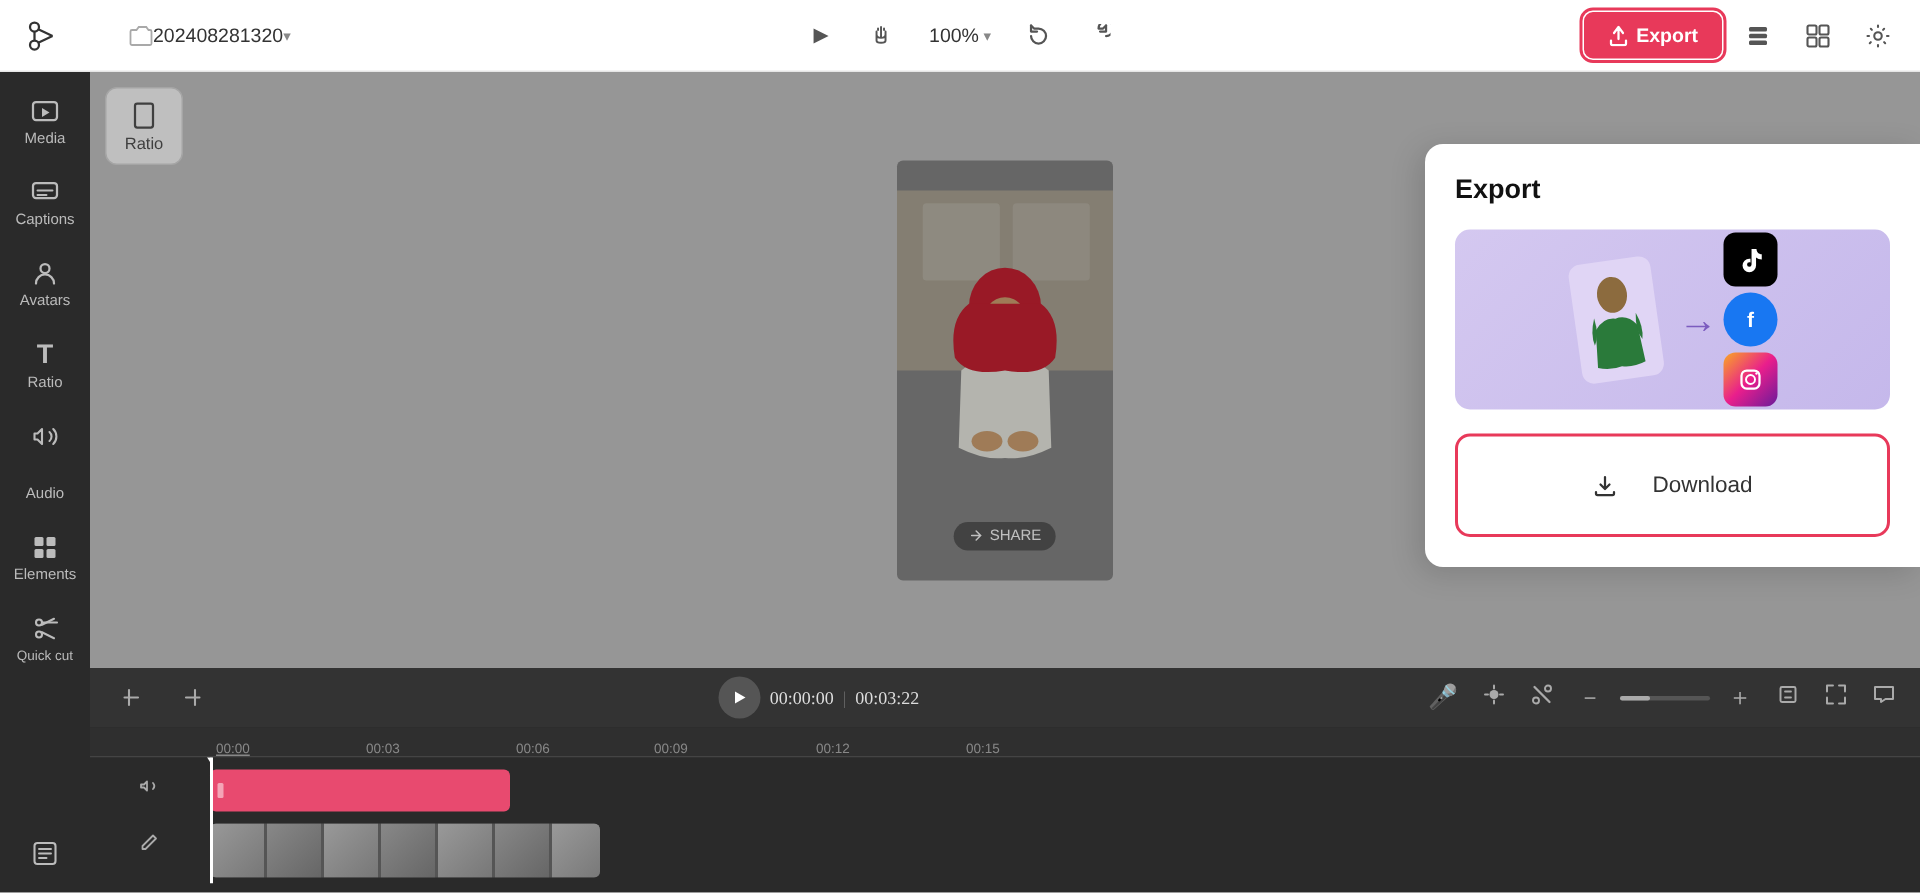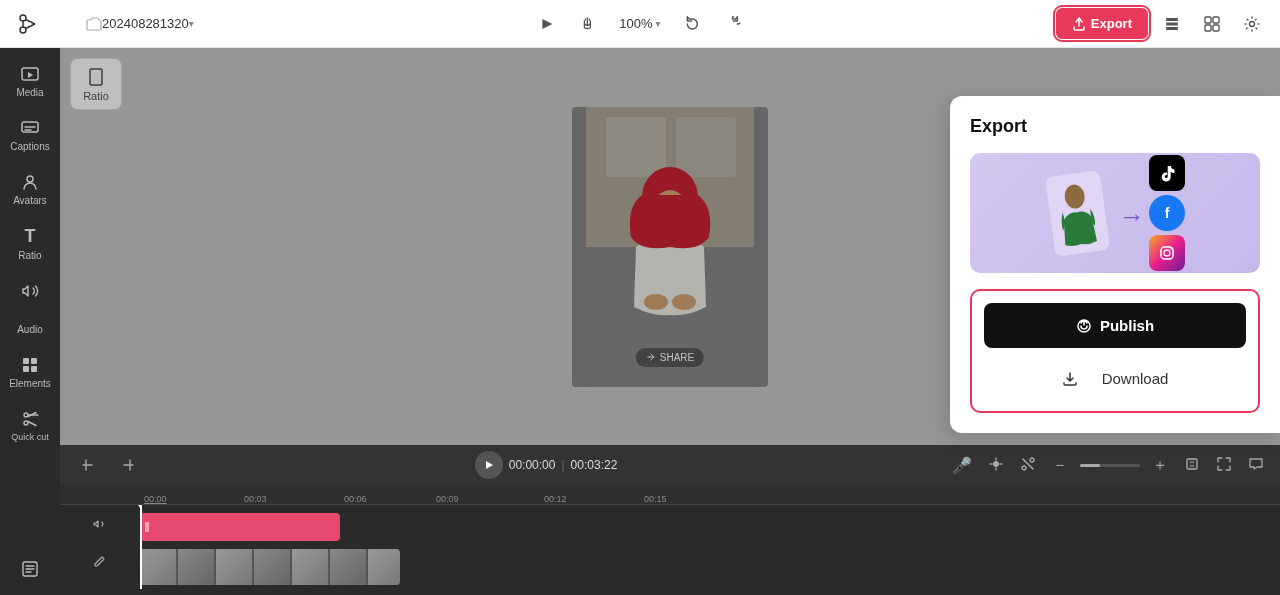--- a/index.html
+++ b/index.html
@@ -166,21 +166,21 @@
     .canvas-viewport {
       flex: 1;
       display: flex;
       align-items: center;
       justify-content: center;
       position: relative;
       background: #c8c8c8;
     }
 
     .video-preview {
-      width: 196px;
+      width: 144px;
       height: 280px;
       background: #888;
       border-radius: 4px;
       position: relative;
       overflow: hidden;
       display: flex;
       align-items: center;
       justify-content: center;
     }
     .share-overlay {
@@ -206,20 +206,21 @@
       display: flex;
       flex-direction: column;
     }
     .timeline-controls {
       height: 40px;
       background: #333;
       display: flex;
       align-items: center;
       justify-content: space-between;
       padding: 0 12px;
+      font-family: Liberation Serif, serif;
     }
     .timeline-left-controls {
       display: flex;
       align-items: center;
       gap: 8px;
     }
     .timeline-time-display {
       display: flex;
       align-items: center;
       gap: 6px;
@@ -687,27 +688,20 @@
               <svg width="18" height="18" viewBox="0 0 18 18" fill="none">
                 <rect x="3" y="3" width="12" height="12" rx="3.5" stroke="white" stroke-width="1.5"></rect>
                 <circle cx="9" cy="9" r="3" stroke="white" stroke-width="1.3"></circle>
                 <circle cx="13" cy="5" r="0.8" fill="white"></circle>
               </svg>
             </div>
           </div>
         </div>
 
         <div class="export-actions">
-          <button class="publish-btn">
-            <svg width="16" height="16" viewBox="0 0 16 16" fill="none">
-              <path d="M8 2a6 6 0 100 12A6 6 0 008 2zM8 2v5M5 5l3-3 3 3" stroke="white" stroke-width="1.5" stroke-linecap="round" stroke-linejoin="round"></path>
-              <path d="M5 8c0 1.7 1.3 3 3 3s3-1.3 3-3" stroke="white" stroke-width="1.5" stroke-linecap="round"></path>
-            </svg>
-            <span>Publish</span>
-          </button>
           <button class="download-btn">
             <svg width="16" height="16" viewBox="0 0 16 16" fill="none">
               <path d="M8 2v8M5 7l3 3 3-3" stroke="#333" stroke-width="1.5" stroke-linecap="round" stroke-linejoin="round"></path>
               <path d="M2 12v1a1 1 0 001 1h10a1 1 0 001-1v-1" stroke="#333" stroke-width="1.5" stroke-linecap="round"></path>
             </svg>
             <span>Download</span>
           </button>
         </div>
       </div>
     </div>

